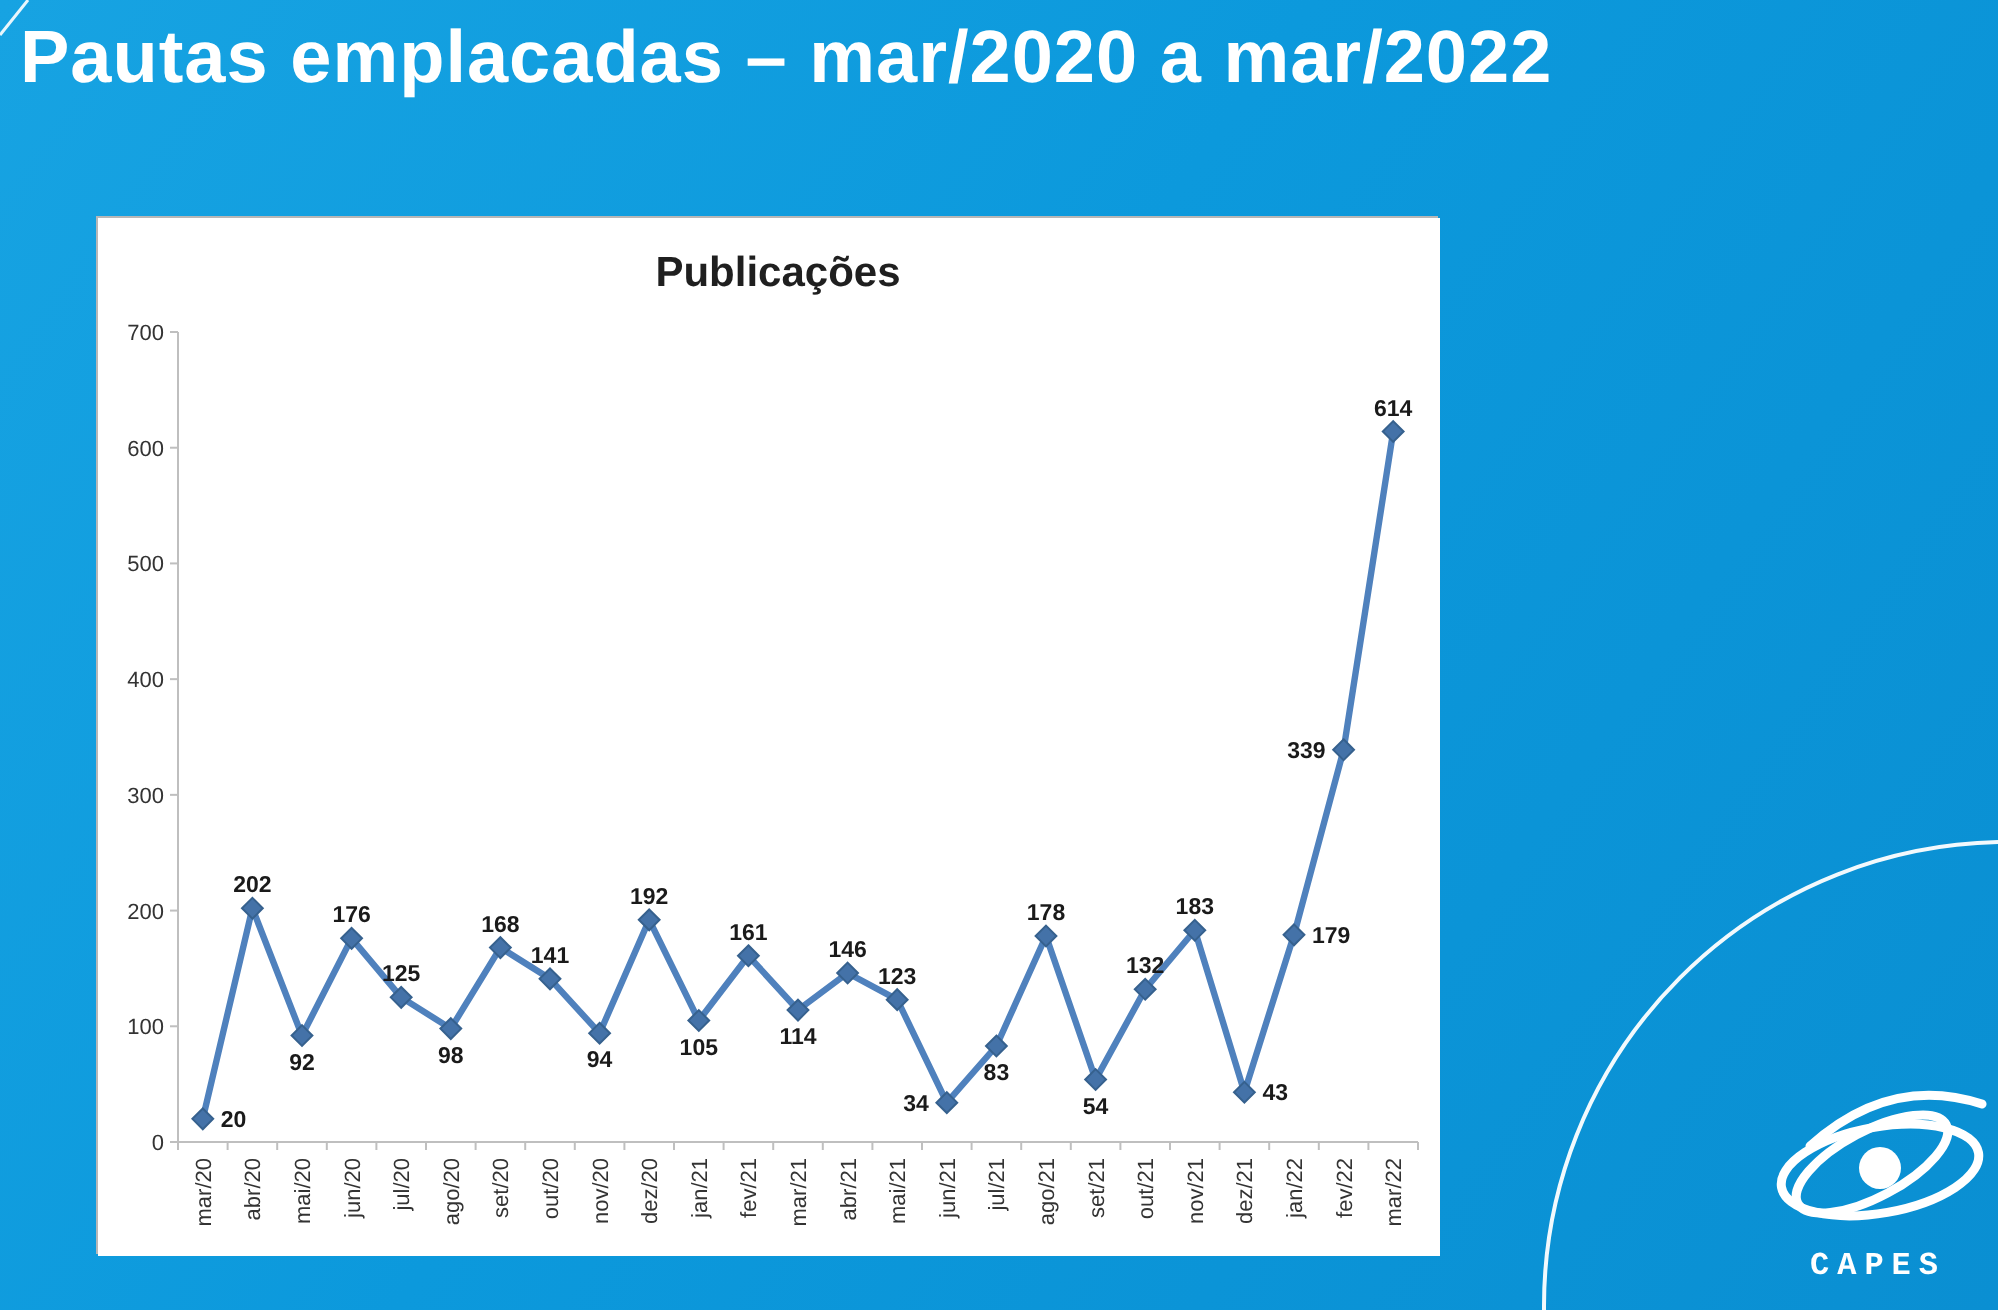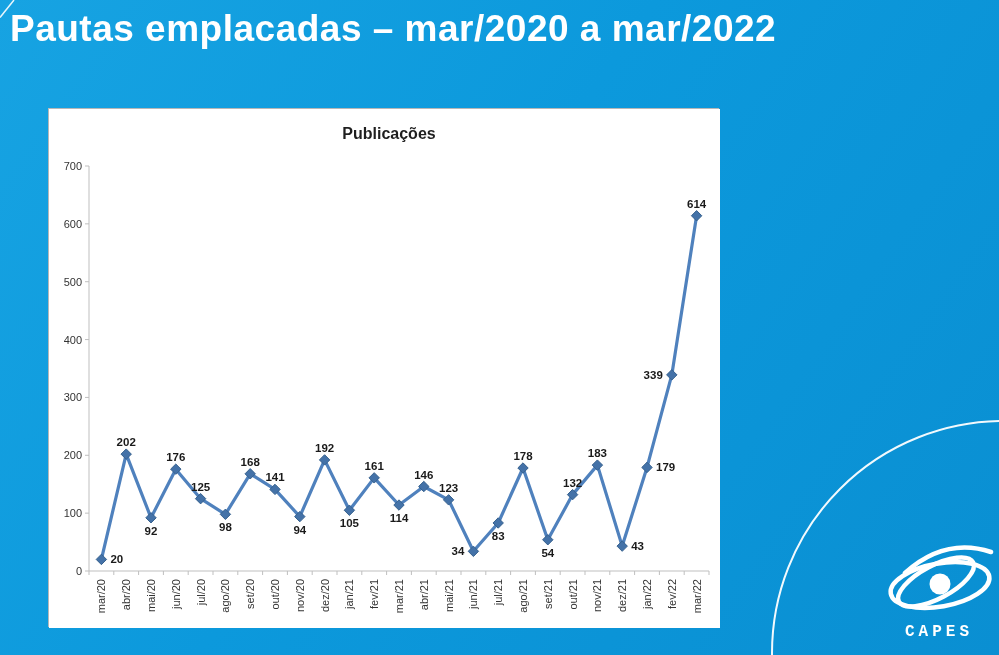--- a/index.html
+++ b/index.html
@@ -14,21 +14,21 @@
     position:absolute;left:10px;top:8px;width:960px;margin:0;
     font-size:37px;font-weight:700;letter-spacing:.5px;color:#ffffff;
     font-family:"Liberation Sans",sans-serif;white-space:nowrap;
   }
   .chart-card{
     position:absolute;left:48px;top:108px;width:671px;height:519px;
     background:#ffffff;border:1px solid #b7b7b7;box-sizing:border-box;
   }
   .chart-title{
     position:absolute;left:30px;top:16px;width:620px;text-align:center;
-    font-size:16px;font-weight:bold;color:#1f1f1f;
+    font-size:21px;font-weight:bold;color:#1f1f1f;
   }
   #chart-canvas{position:absolute;left:0;top:0;width:671px;height:519px;}
   #chart-canvas svg .tick{font-family:"Liberation Sans",sans-serif;font-size:11px;fill:#333333;}
   #chart-canvas svg .dlabel{font-family:"Liberation Sans",sans-serif;font-size:11.5px;font-weight:bold;fill:#1a1a1a;}
   .logo{position:absolute;left:883px;top:543px;width:112px;text-align:center;}
   .logo-text{
     color:#ffffff;font-weight:bold;font-size:16px;letter-spacing:4px;
     margin-top:2px;font-family:Liberation Mono, monospace;
   }
 </style>

